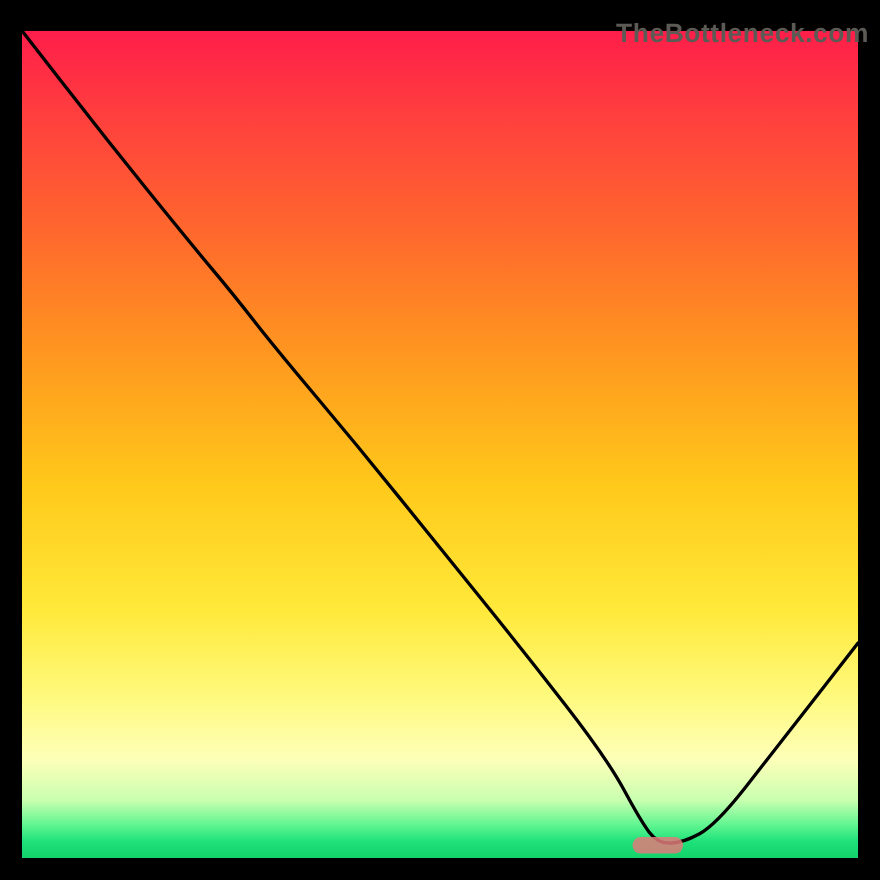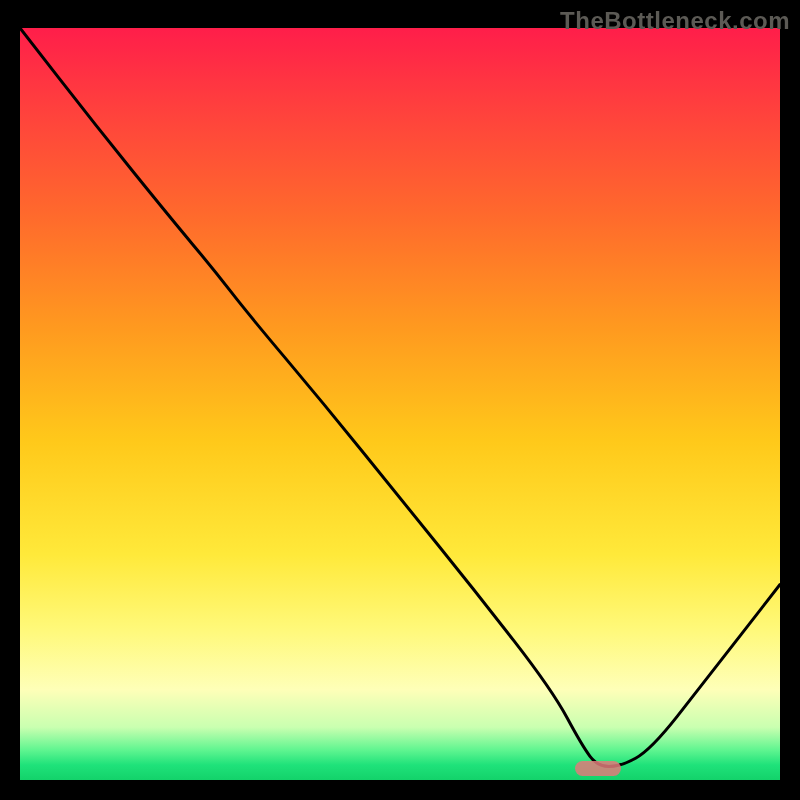--- a/index.html
+++ b/index.html
@@ -11,21 +11,21 @@
     font-family: Arial, Helvetica, sans-serif;
   }
   .frame {
     position: relative;
     width: 800px;
     height: 800px;
     background: #000;
   }
   .watermark {
     position: absolute;
-    top: 7px;
+    top: 17px;
     right: 10px;
     color: #5c5a55;
     font-size: 24px;
     font-weight: bold;
     letter-spacing: 0.5px;
     z-index: 50;
   }
   .plot {
     position: absolute;
     left: 20px;

